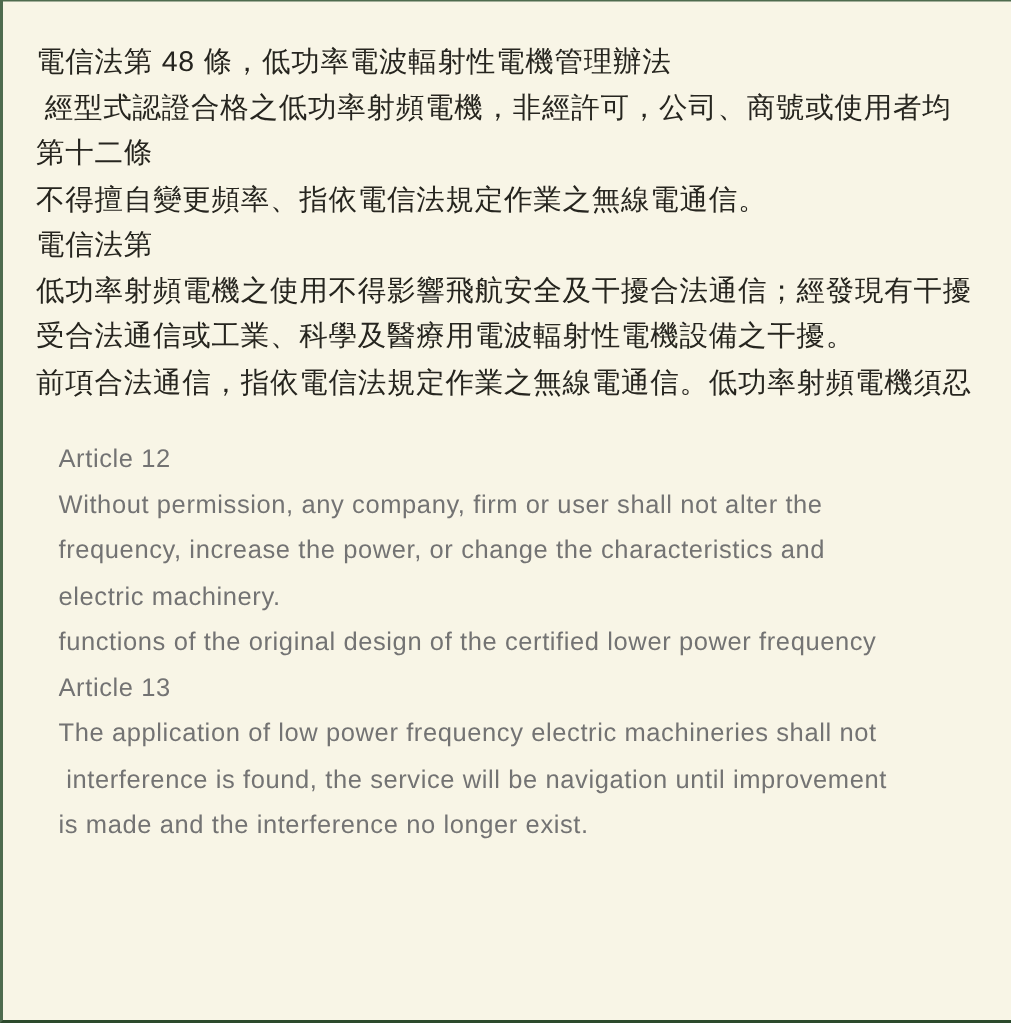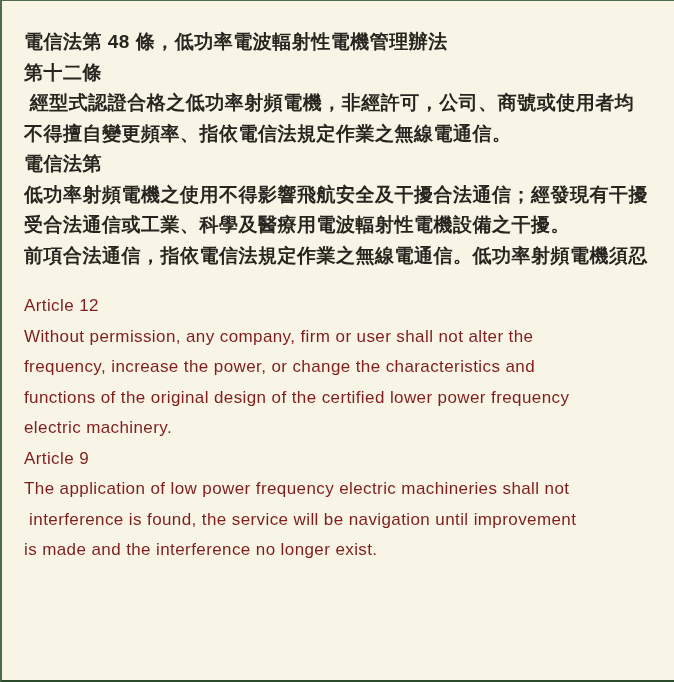--- a/index.html
+++ b/index.html
@@ -21,55 +21,55 @@
   }
   .line {
     white-space: pre;
     overflow: hidden;
   }
   .zh-block .line {
     font-size: 19px;
     line-height: 30.5px;
     letter-spacing: 0.5px;
     color: #26251f;
-    font-weight: bold;
   }
   .en-block .line {
     font-size: 17px;
     line-height: 30.5px;
     letter-spacing: 0.4px;
-    color: #7f1d1d;
+    color: #737373;
+    margin-left: 15px;
   }
   .block-gap {
     height: 20px;
   }
 </style>
 </head>
 <body>
 
 <div class="page">
 
   <div class="zh-block">
     <div class="line">電信法第 48 條，低功率電波輻射性電機管理辦法</div>
+    <div class="line"> 經型式認證合格之低功率射頻電機，非經許可，公司、商號或使用者均</div>
     <div class="line">第十二條</div>
-    <div class="line"> 經型式認證合格之低功率射頻電機，非經許可，公司、商號或使用者均</div>
     <div class="line">不得擅自變更頻率、指依電信法規定作業之無線電通信。</div>
     <div class="line">電信法第</div>
     <div class="line">低功率射頻電機之使用不得影響飛航安全及干擾合法通信；經發現有干擾</div>
     <div class="line">受合法通信或工業、科學及醫療用電波輻射性電機設備之干擾。</div>
     <div class="line">前項合法通信，指依電信法規定作業之無線電通信。低功率射頻電機須忍</div>
   </div>
 
   <div class="block-gap"></div>
 
   <div class="en-block">
     <div class="line">Article 12</div>
     <div class="line">Without permission, any company, firm or user shall not alter the</div>
     <div class="line">frequency, increase the power, or change the characteristics and</div>
+    <div class="line">electric machinery.</div>
     <div class="line">functions of the original design of the certified lower power frequency</div>
-    <div class="line">electric machinery.</div>
-    <div class="line">Article 9</div>
+    <div class="line">Article 13</div>
     <div class="line">The application of low power frequency electric machineries shall not</div>
     <div class="line"> interference is found, the service will be navigation until improvement</div>
     <div class="line">is made and the interference no longer exist.</div>
   </div>
 
 </div>
 
 </body></html>

